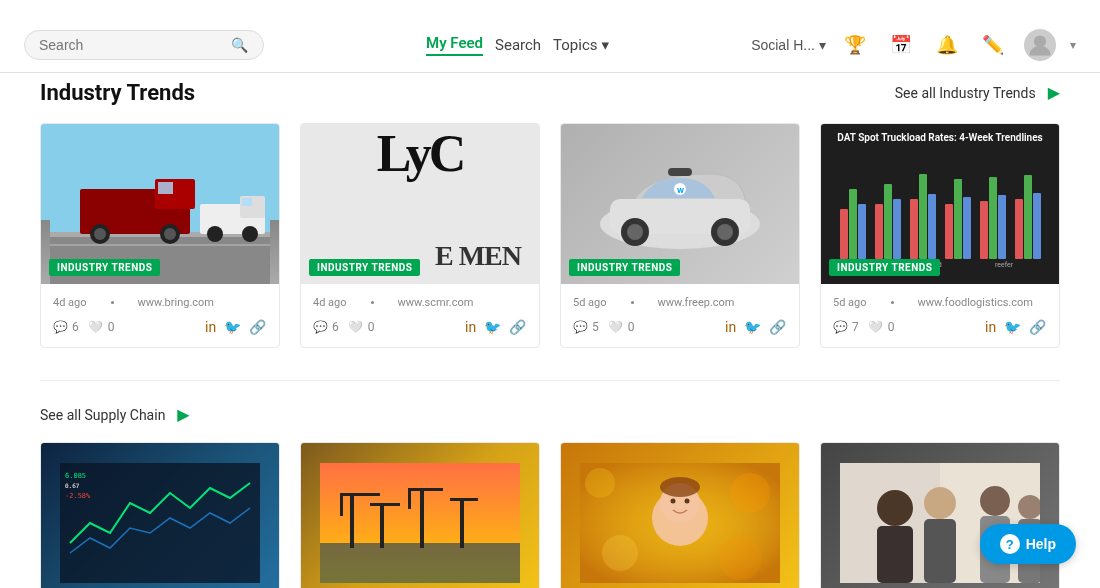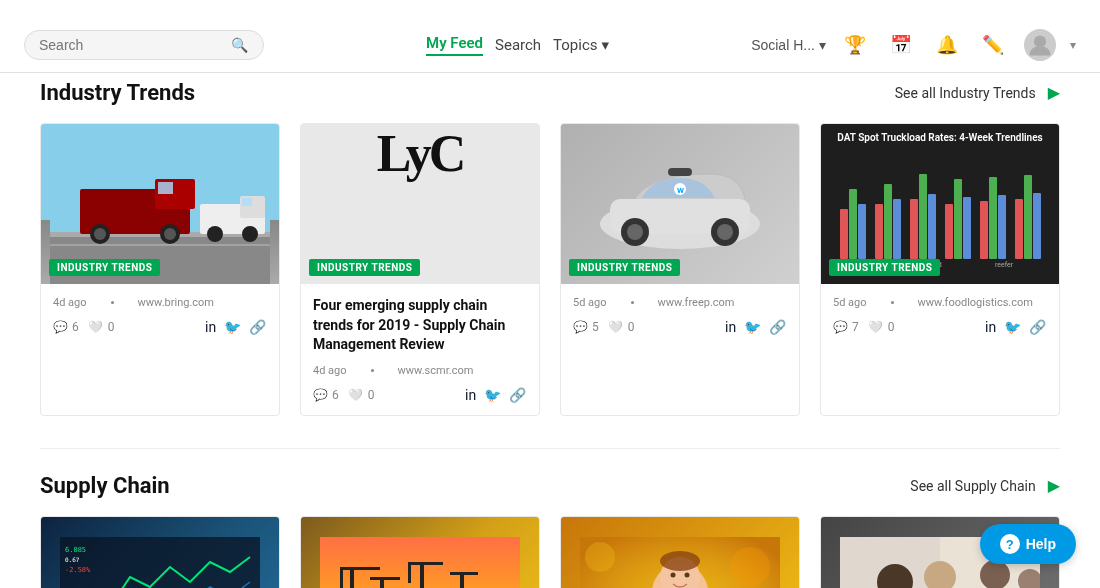--- a/index.html
+++ b/index.html
@@ -73,21 +73,21 @@
     .card-title {
       font-size: 14px; font-weight: 700; color: #111; line-height: 1.4;
       margin-bottom: 8px; min-height: 60px;
     }
     .card-meta { font-size: 11px; color: #888; display: flex; align-items: center; gap: 24px; margin-bottom: 10px; }
     .card-meta-dot { width: 3px; height: 3px; background: #888; border-radius: 50%; }
     .card-actions { display: flex; align-items: center; justify-content: space-between; }
     .card-reactions { display: flex; align-items: center; gap: 10px; }
     .reaction-item { display: flex; align-items: center; gap: 4px; color: #888; font-size: 12px; cursor: pointer; }
     .card-share { display: flex; align-items: center; gap: 8px; }
-    .share-icon { color: #0f172a; font-size: 14px; cursor: pointer; }
+    .share-icon { color: #a16207; font-size: 14px; cursor: pointer; }
 
     
     .truck-scene {
       width: 100%; height: 160px; background: linear-gradient(180deg, #87CEEB 0%, #87CEEB 60%, #888 60%, #aaa 100%);
       position: relative; overflow: hidden;
     }
     
     .lyc-scene {
       width: 100%; height: 160px; background: #e8e8e8;
       display: flex; align-items: flex-start; justify-content: center;
@@ -222,25 +222,25 @@
             <span class="share-icon">🔗</span>
           </div>
         </div>
       </div>
     </div>
 
     <div class="card">
       <div class="card-image-wrap">
         <div class="lyc-scene">
           <span style="font-size:52px;font-weight:900;color:#111;font-family:serif;letter-spacing:-3px;">LyC</span>
+          <span style="font-size:28px;font-weight:900;color:#333;font-family:serif;position:absolute;bottom:12px;right:18px;letter-spacing:-1px;">E MEN</span>
         </div>
         <span class="tag">INDUSTRY TRENDS</span>
       </div>
       <div class="card-body">
-        <div class="card-title">Four emerging supply chain trends for 2019 - Supply Chain Management Review</div>
         <div class="card-meta">
           <span>4d ago</span>
           <span class="card-meta-dot"></span>
           <span>www.scmr.com</span>
         </div>
         <div class="card-actions">
           <div class="card-reactions">
             <span class="reaction-item">
               <span>💬</span>
               <span>6</span>
@@ -372,21 +372,20 @@
           </div>
         </div>
       </div>
     </div>
 
   </div>
 
   <hr class="section-divider">
 
   <div class="section-header">
-    <h2 class="section-title">Supply Chain</h2>
     <a class="see-all-link">
       <span>See all Supply Chain</span>
       <span class="see-all-arrow">▶</span>
     </a>
   </div>
 
   <div class="cards-grid">
 
     <div class="card">
       <div class="card-image-wrap">

